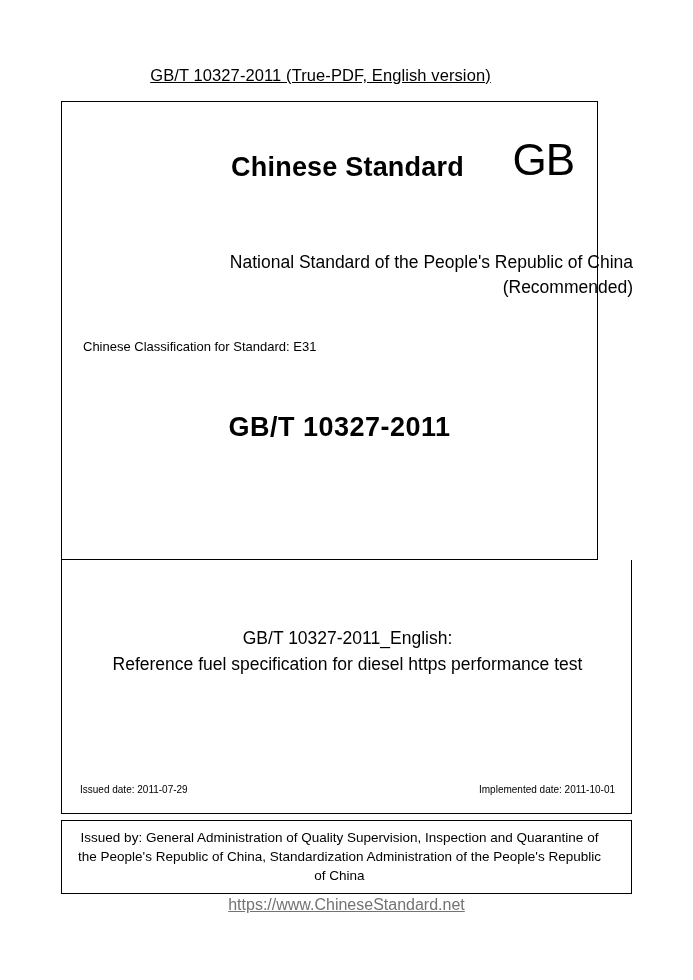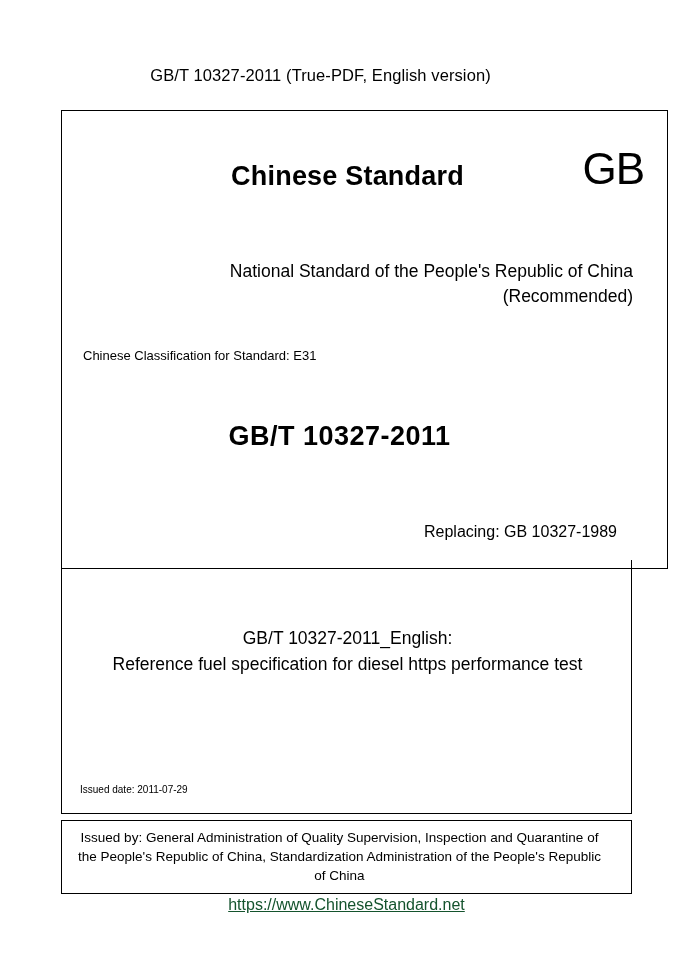--- a/index.html
+++ b/index.html
@@ -22,26 +22,27 @@
     box-sizing: border-box;
   }
   .doc-header {
     position: absolute;
     top: 66px;
     left: 0;
     width: 641px;
     text-align: center;
     font-size: 16.5px;
     letter-spacing: 0.1px;
+    text-decoration: underline;
   }
   .cert-box {
     position: absolute;
-    top: 110px;
+    top: 101px;
     left: 61px;
-    width: 607px;
+    width: 537px;
     height: 459px;
     border: 1px solid #000;
     box-sizing: border-box;
   }
   .cert-box-lower {
     position: absolute;
     top: 560px;
     left: 61px;
     width: 571px;
     height: 254px;
@@ -140,49 +141,49 @@
   }
   .site-link {
     position: absolute;
     top: 896px;
     left: 0;
     width: 693px;
     text-align: center;
     font-size: 16px;
   }
   .site-link a {
-    color: #14532d;
+    color: #737373;
   }
 </style>
 </head>
 <body>
 
 <div class="page">
 
   <div class="doc-header">GB/T 10327-2011 (True-PDF, English version)</div>
 
   <div class="cert-box">
     <div class="title-main">Chinese Standard</div>
     <div class="gb-logo">GB</div>
     <div class="subtitle">
       <div>National Standard of the People's Republic of China</div>
       <div>(Recommended)</div>
     </div>
     <div class="classification">Chinese Classification for Standard: E31</div>
     <div class="std-number">GB/T 10327-2011</div>
-    <div class="replacing">Replacing: GB 10327-1989</div>
   </div>
 
   <div class="cert-box-lower">
     <div class="eng-title">
       <div>GB/T 10327-2011_English:</div>
       <div>Reference fuel specification for diesel https performance test</div>
     </div>
     <div class="dates">
       <span>Issued date: 2011-07-29</span>
+      <span>Implemented date: 2011-10-01</span>
     </div>
   </div>
 
   <div class="issued-by-box">Issued by: General Administration of Quality Supervision, Inspection and Quarantine of the People's Republic of China, Standardization Administration of the People's Republic of China</div>
 
   <div class="site-link">
     <a href="#">https://www.ChineseStandard.net</a>
   </div>
 
 </div>

